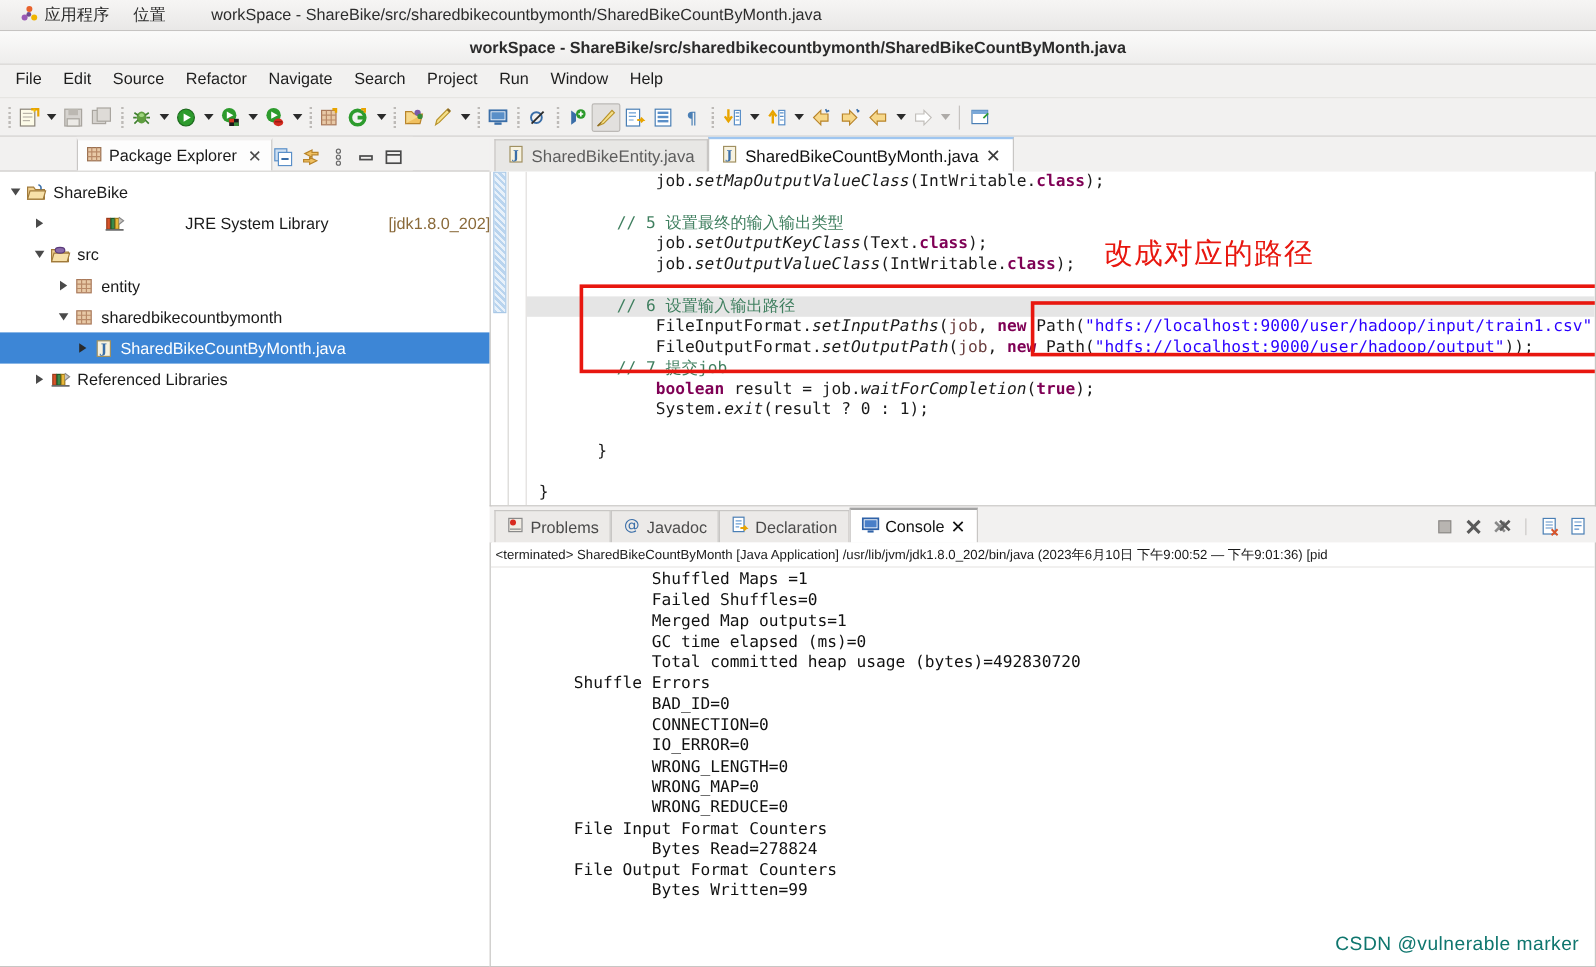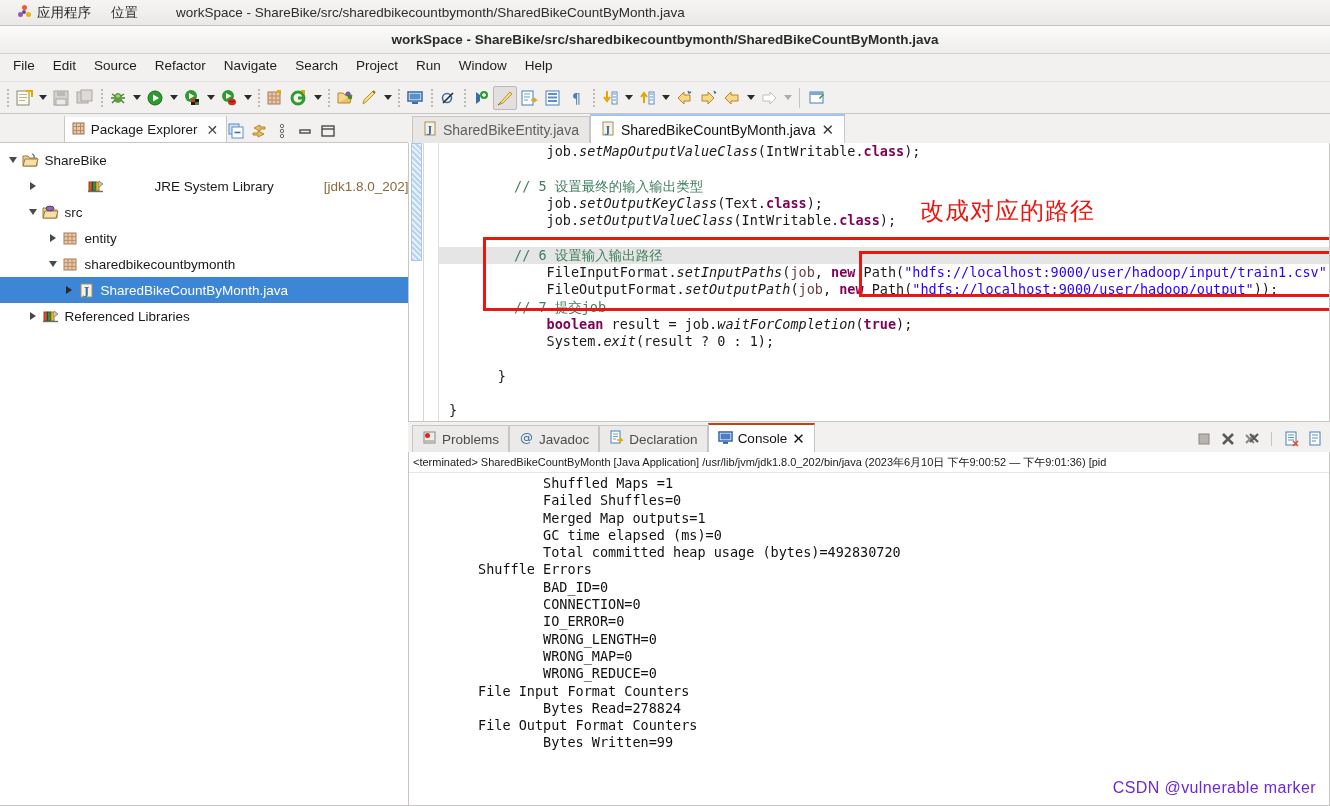--- a/index.html
+++ b/index.html
@@ -139,38 +139,38 @@
     color:#e8170f; font-size:24px; font-family:"DejaVu Sans",sans-serif; letter-spacing:1px;
   }
   
   #console-view{ flex:1; display:flex; flex-direction:column; min-height:0; }
   .cv-tabrow{ height:30px; display:flex; align-items:flex-end; background:#f2f1f0; padding-left:4px;}
   .cv-tab{
     height:27px; display:flex; align-items:center; gap:5px;
     padding:0 9px; background:#eceae8; border:1px solid #c8c6c4; border-bottom:none;
     font-size:13.5px; color:#4b4b4b;
   }
-  .cv-tab.active{ background:#ffffff; color:#111; border-top:2px solid #c2410c; height:29px;}
+  .cv-tab.active{ background:#ffffff; color:#111; border-top:2px solid #a3a3a3; height:29px;}
   .cv-tools{ margin-left:auto; display:flex; align-items:center; gap:4px; padding:0 4px 3px 0;}
   .cv-ico{ width:20px;height:20px; display:flex;align-items:center;justify-content:center;}
   #console-body{
     flex:1; background:#ffffff; border:1px solid #c8c6c4; border-top:none;
     display:flex; flex-direction:column; min-height:0; overflow:hidden;
   }
   #console-header{
     font-size:11px; color:#1a1a1a; padding:3px 4px 2px 4px; white-space:nowrap; overflow:hidden;
     border-bottom:1px solid #e8e6e4; font-family:"Liberation Sans",sans-serif;
   }
   #console-out{
     flex:1; font-family:"DejaVu Sans Mono","Liberation Mono",monospace;
     font-size:13.5px; line-height:17.3px; white-space:pre; color:#111;
     padding:2px 0 0 4px; overflow:hidden;
   }
   #watermark{
-    position:absolute; right:14px; bottom:9px; color:#6d28d9; font-size:16px;
+    position:absolute; right:14px; bottom:9px; color:#0f766e; font-size:16px;
     font-family:"Liberation Sans",sans-serif; letter-spacing:.4px;
   }
 </style>
 </head>
 <body>
 
 <div id="gnome-panel">
   <div class="gp-item">
     <span class="ubuntu-logo">
         <i></i>

